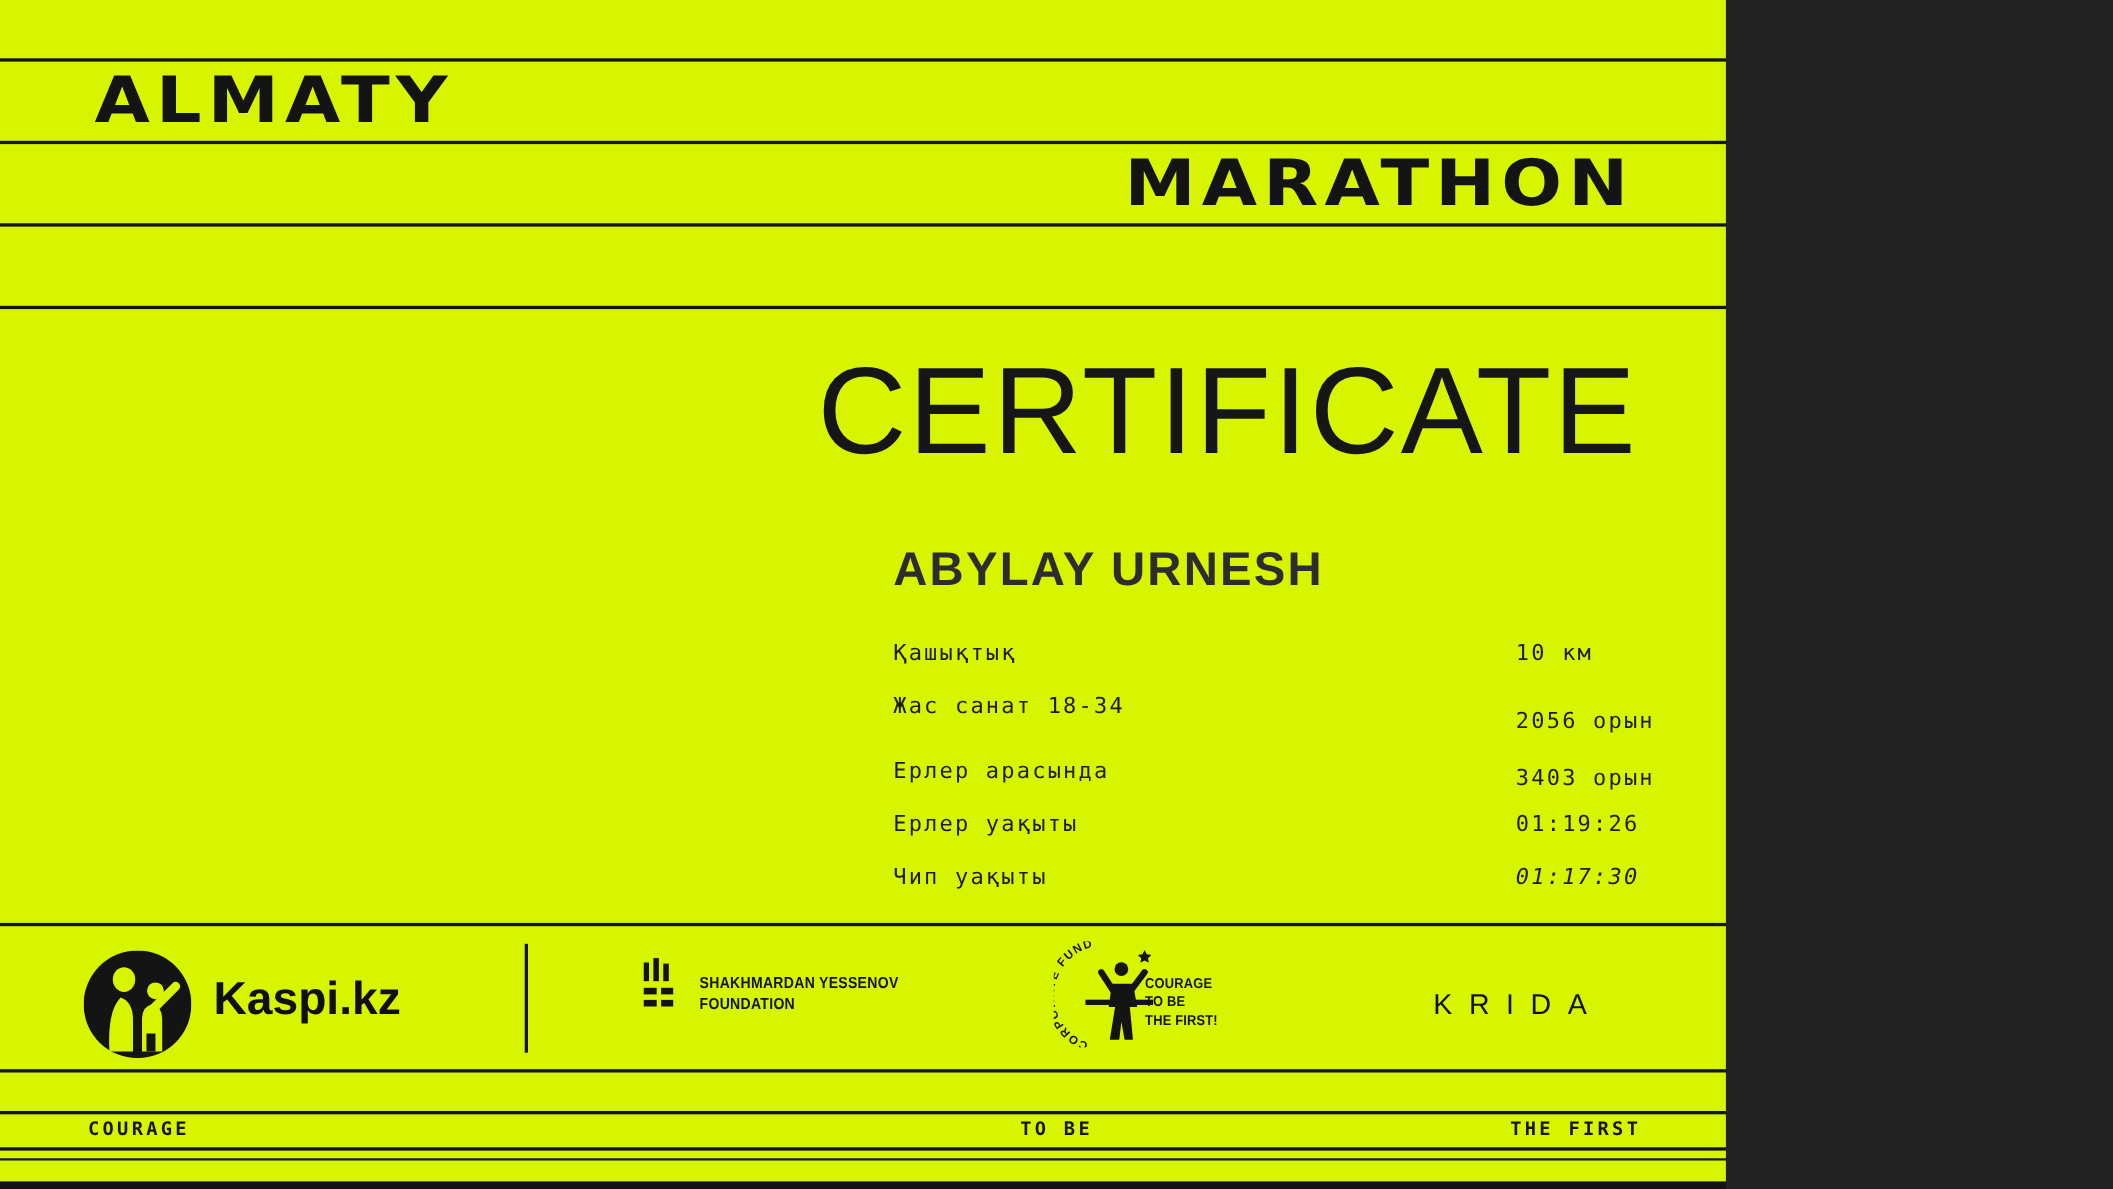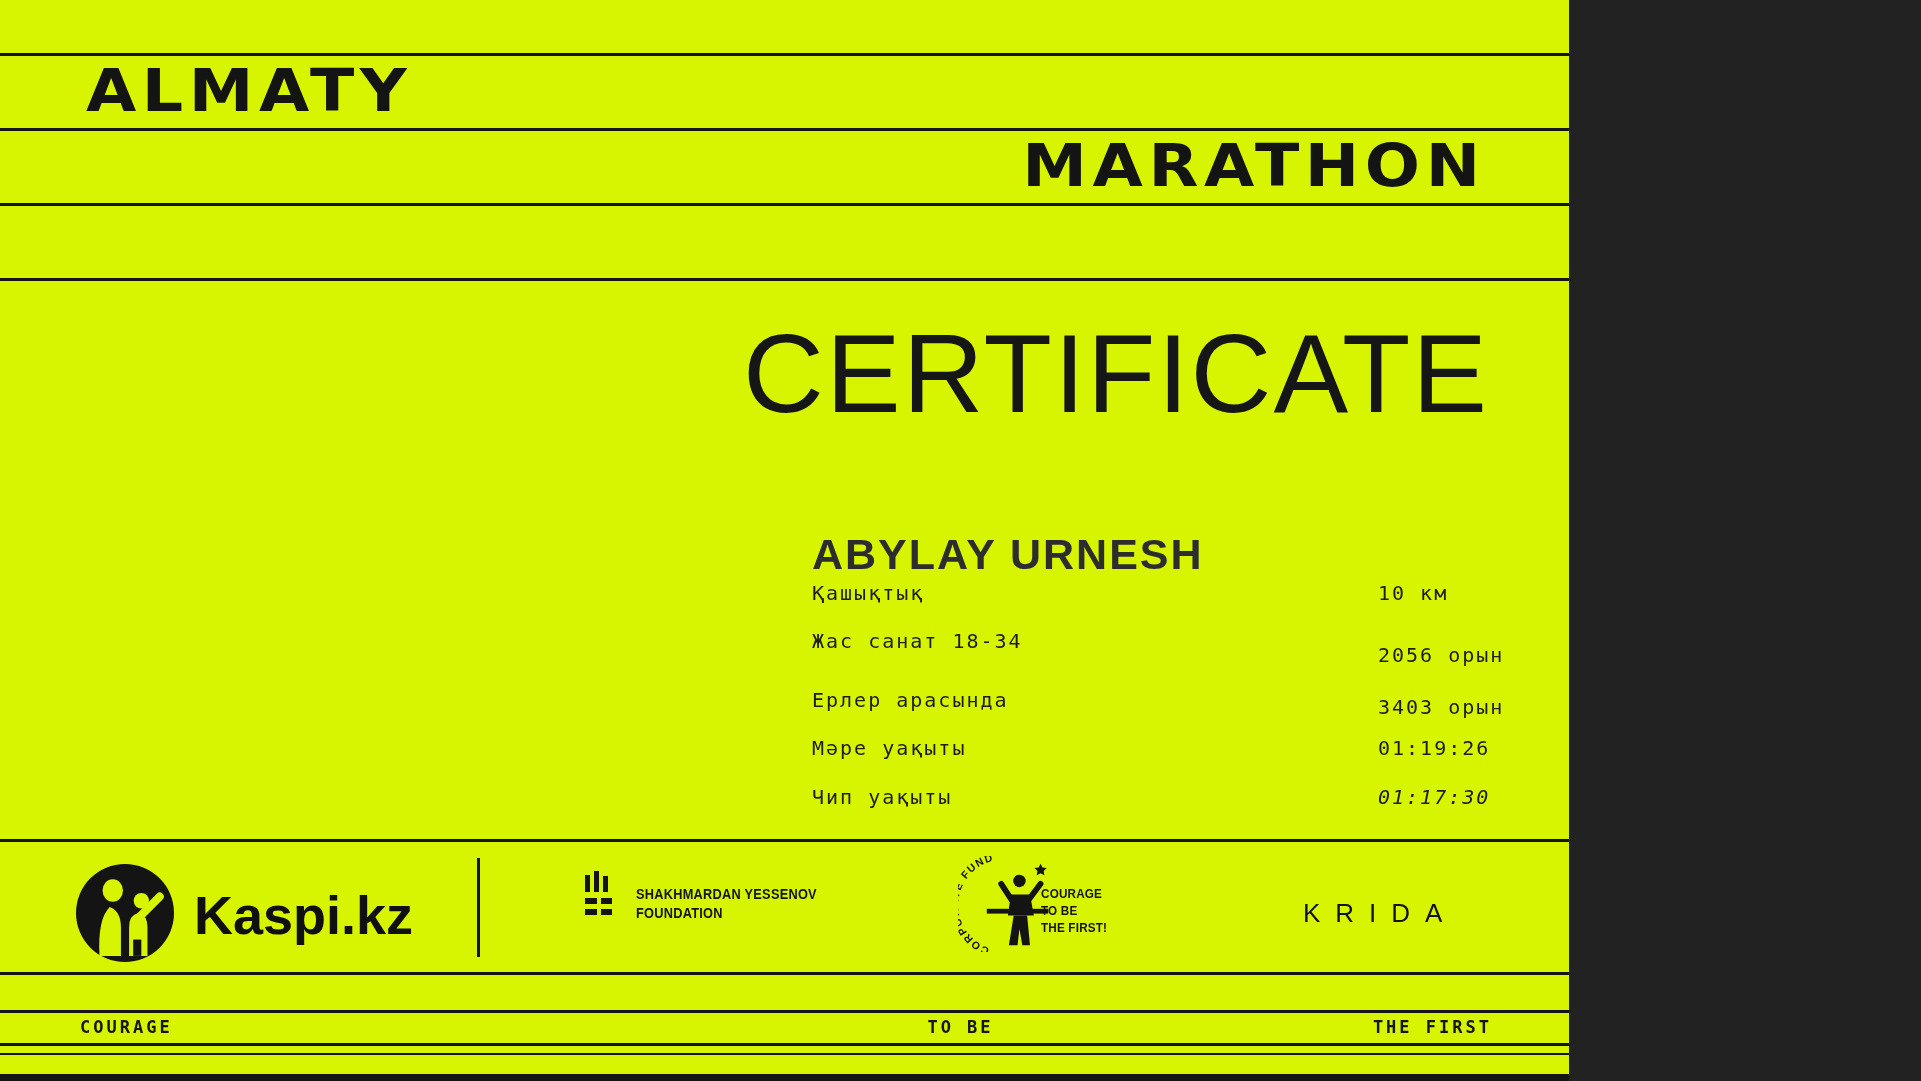--- a/index.html
+++ b/index.html
@@ -30,38 +30,38 @@
     font-family:"DejaVu Sans Mono", monospace; font-size:22px; font-weight:bold;
     letter-spacing:6px; white-space:nowrap; color:#1a1a1a;
   }
   .cert-title {
     position:absolute; right:80px; top:318px; line-height:1;
     font-family:"Liberation Sans", sans-serif; font-weight:400; font-size:112px;
     letter-spacing:2px; color:#161616; white-space:nowrap;
   }
   .recipient {
     position:absolute; left:812px; top:494px; font-weight:bold; font-size:43px;
-    letter-spacing:2px; color:#2d2d2d; white-space:nowrap;margin-top:36px;
+    letter-spacing:2px; color:#2d2d2d; white-space:nowrap;
   }
   .stat-label, .stat-value {
     position:absolute; font-family:"DejaVu Sans Mono", monospace; font-size:20px;
     letter-spacing:2px; color:#1d1d1d; white-space:nowrap;
   }
   .stat-label { left:812px; }
   .stat-value { left:1378px; }
   .r1l{top:581px;} .r1v{top:581px;}
   .r2l{top:629px;} .r2v{top:643px;}
   .r3l{top:688px;} .r3v{top:695px;}
   .r4l{top:736px;} .r4v{top:736px;}
   .r5l{top:785px;} .r5v{top:785px;font-style:italic;}
 
   
   .kaspi-icon { position:absolute; left:76px; top:864px; }
   .kaspi-text {
-    position:absolute; left:194px; top:884px; font-weight:bold; font-size:54px;
+    position:absolute; left:194px; top:884px; font-weight:bold; font-size:42px;
     letter-spacing:0px; color:#101010; white-space:nowrap;
   }
   .footer-divider { position:absolute; left:477px; top:858px; width:3px; height:99px; background:var(--ink); }
   .yessenov-icon { position:absolute; left:585px; top:871px; }
   .yessenov-text {
     position:absolute; left:636px; top:885px; font-weight:bold; font-size:14.5px; line-height:19px;
     letter-spacing:0.3px; transform:scaleX(0.88); transform-origin:left center; white-space:nowrap;
   }
   .cfund-icon { position:absolute; left:958px; top:856px; }
   .cfund-text {
@@ -111,21 +111,21 @@
 
   <div class="cert-title">CERTIFICATE</div>
   <div class="recipient">ABYLAY URNESH</div>
 
   <div class="stat-label r1l">Қашықтық</div>
   <div class="stat-value r1v">10 км</div>
   <div class="stat-label r2l">Жас санат 18-34</div>
   <div class="stat-value r2v">2056 орын</div>
   <div class="stat-label r3l">Ерлер арасында</div>
   <div class="stat-value r3v">3403 орын</div>
-  <div class="stat-label r4l">Мәре уақыты</div>
+  <div class="stat-label r4l">Ерлер уақыты</div>
   <div class="stat-value r4v">01:19:26</div>
   <div class="stat-label r5l">Чип уақыты</div>
   <div class="stat-value r5v">01:17:30</div>
 
   <div class="kaspi-icon">
     <svg width="98" height="98" viewBox="0 0 96 96">
       <circle class="ink-fill" cx="48" cy="48" r="48"></circle>
       <ellipse class="bg-fill" cx="36" cy="26" rx="10" ry="11"></ellipse>
       <path class="bg-fill" d="M23 90 Q21 54 33 42 Q44 46 44 62 L44 90 Z"></path>
       <circle class="bg-fill" cx="64" cy="36" r="7.5"></circle>

